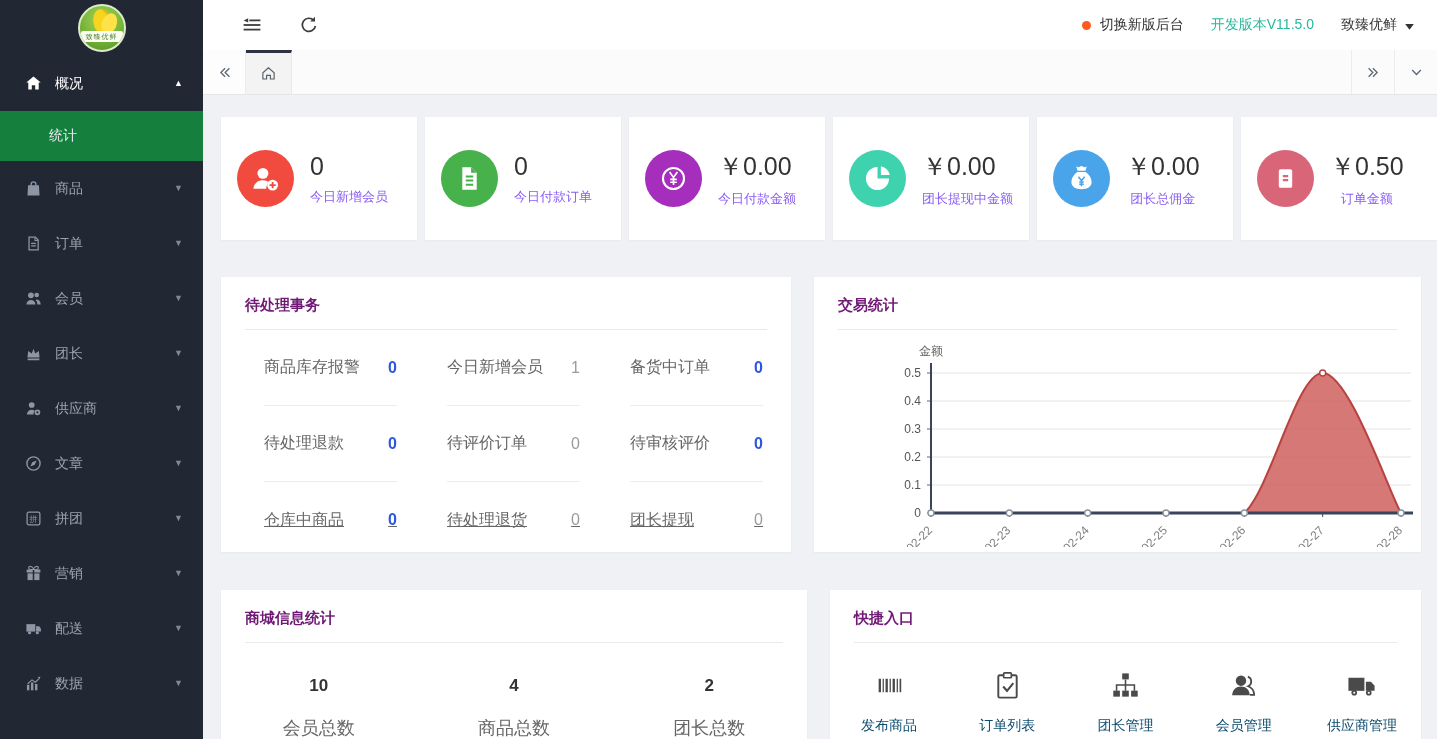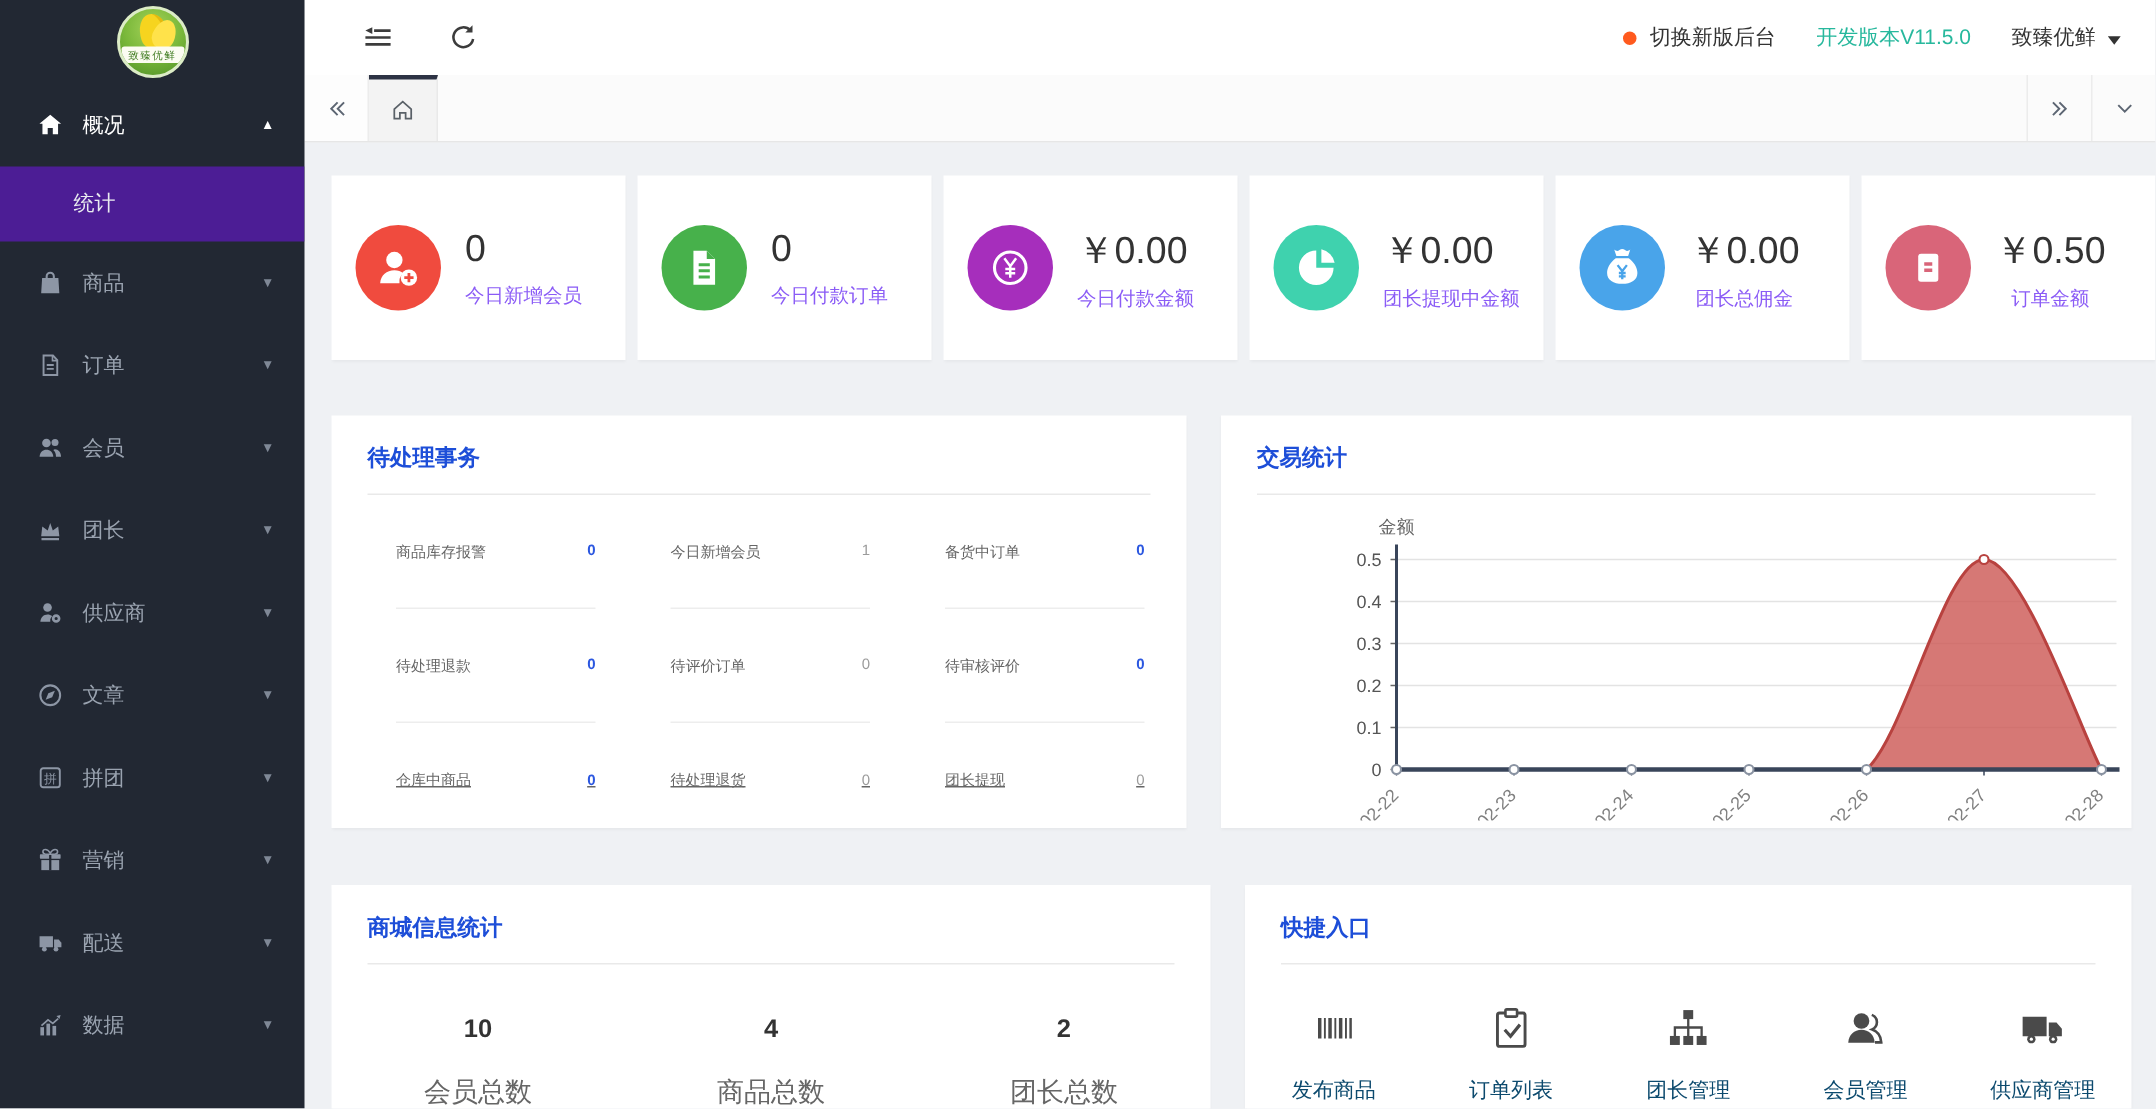--- a/index.html
+++ b/index.html
@@ -20,21 +20,21 @@
   .lemon { position:absolute; background:#f6d41f; border-radius:50% 50% 48% 52% / 62% 58% 42% 38%; }
   .lemon.l1 { width:19px; height:24px; left:13px; top:3px; transform:rotate(-18deg); box-shadow:inset -3px -2px 0 rgba(214,164,0,.55); }
   .lemon.l2 { width:15px; height:20px; left:22px; top:7px; transform:rotate(22deg); background:#ffe24a; }
   .logo-banner { position:absolute; left:1px; right:1px; top:25px; height:11px; background:#fcfcf2; border-radius:2px;
     display:flex; align-items:center; justify-content:center; font-size:7px; color:#3d7a1e; letter-spacing:1px; white-space:nowrap; }
   .menu-item { height:55px; display:flex; align-items:center; padding:0 20px 0 25px; color:#9aa3b0; font-size:14px; cursor:pointer; }
   .mi-icon { width:17px; height:17px; margin-right:13px; color:#8d96a5; display:inline-flex; flex:0 0 17px; }
   .mi-icon svg { width:100%; height:100%; }
   .menu-item.active, .menu-item.active .mi-icon, .menu-item.active .mi-arrow { color:#fff; }
   .mi-arrow { margin-left:auto; font-size:9px; color:#7f8896; line-height:1; }
-  .submenu-item { height:50px; background:#4c1d95; color:#e8ebef; font-size:14px; display:flex; align-items:center; padding-left:49px; cursor:pointer; }
+  .submenu-item { height:50px; background:#15803d; color:#e8ebef; font-size:14px; display:flex; align-items:center; padding-left:49px; cursor:pointer; }
 
   
   .topbar { position:absolute; left:203px; top:0; right:0; height:50px; background:#fff; display:flex; align-items:center; z-index:2;
     box-shadow:0 1px 3px rgba(0,0,0,.05); }
   .hbtn { background:none; border:0; padding:0; cursor:pointer; color:#3c3c3c; width:20px; height:20px; }
   .hbtn svg { width:20px; height:20px; }
   .hbtn.fold { margin-left:39px; }
   .hbtn.reload { margin-left:37px; }
   .topbar-right { margin-left:auto; display:flex; align-items:center; gap:27px; padding-right:22px; font-size:14px; color:#333; }
   .switch-link { display:flex; align-items:center; cursor:pointer; }
@@ -59,29 +59,29 @@
   .cards-row { display:flex; gap:8px; margin-bottom:37px; }
   .card { flex:0 0 196px; height:123px; background:#fff; display:flex; align-items:center; padding-left:16px; box-shadow:0 1px 2px rgba(0,0,0,.04); }
   .card-icon { width:57px; height:57px; border-radius:50%; display:flex; align-items:center; justify-content:center; flex:0 0 57px; }
   .card-icon svg { width:33px; height:33px; }
   .card-text { margin-left:16px; min-width:0; }
   .card-value { font-size:25px; color:#333; }
   .card-label { font-size:13px; color:#8b5cf6; margin-top:7px; white-space:nowrap;text-align:center; }
 
   .prow { display:flex; gap:23px; margin-right:16px; margin-bottom:38px; }
   .panel { background:#fff; box-shadow:0 1px 2px rgba(0,0,0,.04); }
-  .panel-title { margin:0; padding:19px 24px 14px; font-size:15px; font-weight:bold; color:#1d4ed8; }
+  .panel-title { margin:0; padding:19px 24px 14px; font-size:15px; font-weight:bold; color:#701a75; }
   .panel-divider { height:1px; background:#e9e9e9; margin:0 24px; }
   .panel-pending { width:586px; height:275px; }
   .panel-trade { flex:1; height:275px; }
   .panel-mall { width:586px; height:240px; }
   .panel-quick { flex:1; height:240px; }
 
   .pgrid { display:grid; grid-template-columns:1fr 1fr 1fr; column-gap:50px; padding:0 28px 0 43px; }
-  .pcell { display:flex; justify-content:space-between; align-items:center; height:76px; font-size:10px; color:#666; border-bottom:1px solid #ededed; }
+  .pcell { display:flex; justify-content:space-between; align-items:center; height:76px; font-size:16px; color:#666; border-bottom:1px solid #ededed; }
   .pcell:nth-child(n+7) { border-bottom:0;text-decoration:underline; }
   .pval { color:#9b9b9b; text-decoration:none; }
   .pval.link { color:var(--link,#2b57e0); font-weight:bold; cursor:pointer; }
 
   .chart-box { padding:13px 0 0 42px;margin-left:20px; }
 
   .mgrid { display:grid; grid-template-columns:1fr 1fr 1fr; text-align:center; padding-top:33px; }
   .mvalue { font-size:17px; font-weight:bold; color:#333; }
   .mlabel { font-size:18px; color:#666; margin-top:20px; }
 

